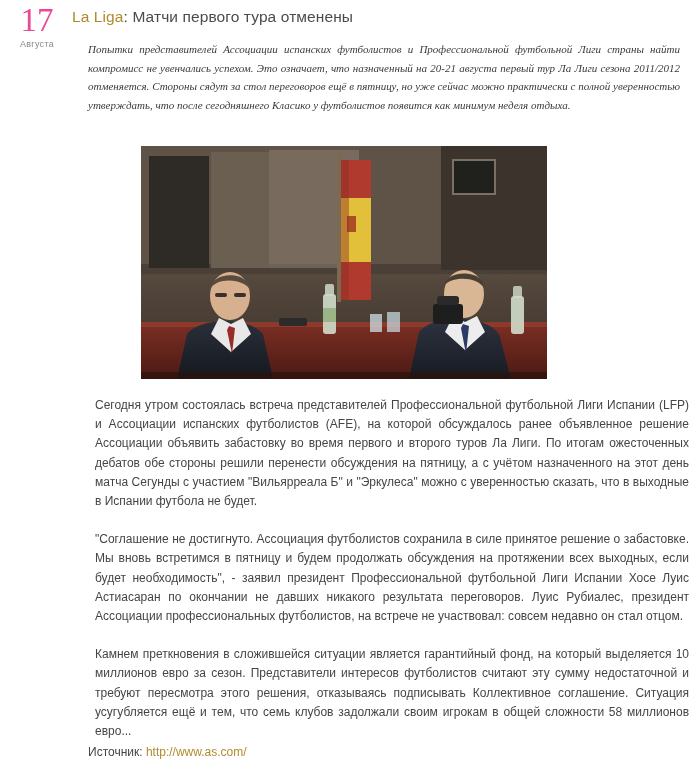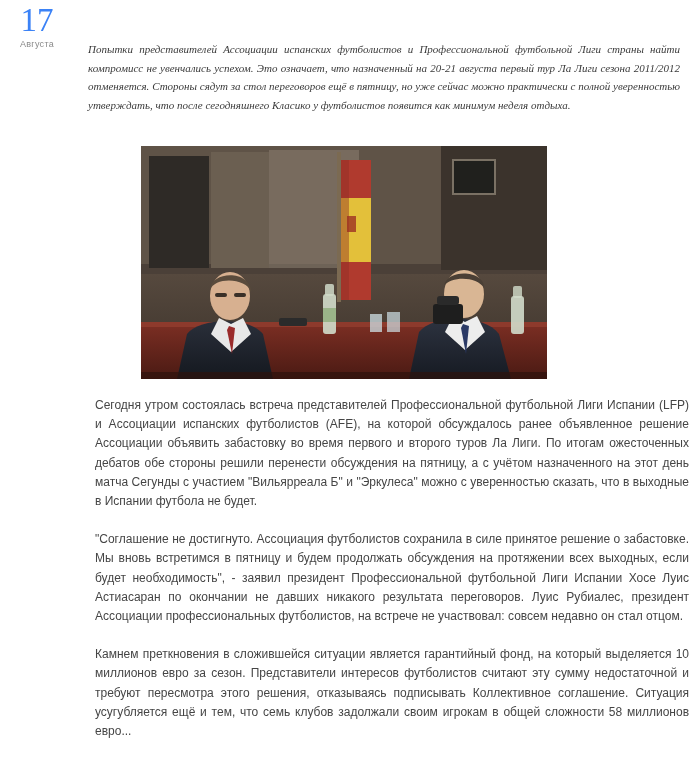--- a/index.html
+++ b/index.html
@@ -26,21 +26,21 @@
     position: absolute;
     left: 8px;
     top: 4px;
     width: 58px;
     text-align: center;
     line-height: 1;
   }
   .date-day {
     font-family: "Liberation Serif", serif;
     font-size: 33px;
-    color: #3b82f6;
+    color: #ec4899;
     letter-spacing: 0px;
     font-weight: normal;
   }
   .date-month {
     margin-top: 3px;
     font-size: 9px;
     color: #8a8a8a;
     letter-spacing: 0.3px;
     text-align: center;
   }
@@ -121,20 +121,23 @@
 </head>
 <body>
 
 <div class="page">
 
   <div class="date-block">
     <div class="date-day">17</div>
     <div class="date-month">Августа</div>
   </div>
 
+  <div class="title">
+    <span class="league">La Liga</span><span>: </span><span>Матчи первого тура отменены</span>
+  </div>
 
   <div class="lead">Попытки представителей Ассоциации испанских футболистов и Профессиональной футбольной Лиги страны найти компромисс не увенчались успехом. Это означает, что назначенный на 20-21 августа первый тур Ла Лиги сезона 2011/2012 отменяется. Стороны сядут за стол переговоров ещё в пятницу, но уже сейчас можно практически с полной уверенностью утверждать, что после сегодняшнего Класико у футболистов появится как минимум неделя отдыха.</div>
 
   <div class="photo-wrap">
     <svg class="photo" viewBox="0 0 406 233" preserveAspectRatio="none">
       <defs>
         <linearGradient id="wallGrad" x1="0" y1="0" x2="0" y2="1">
           <stop offset="0%" stop-color="#6e6255"></stop>
           <stop offset="55%" stop-color="#56493e"></stop>
           <stop offset="100%" stop-color="#3a3129"></stop>
@@ -214,14 +217,17 @@
       <rect x="0" y="226" width="406" height="7" fill="#2e120d" opacity="0.7"></rect>
     </svg>
   </div>
 
   <div class="body-copy">
     <p>Сегодня утром состоялась встреча представителей Профессиональной футбольной Лиги Испании (LFP) и Ассоциации испанских футболистов (AFE), на которой обсуждалось ранее объявленное решение Ассоциации объявить забастовку во время первого и второго туров Ла Лиги. По итогам ожесточенных дебатов обе стороны решили перенести обсуждения на пятницу, а с учётом назначенного на этот день матча Сегунды с участием "Вильярреала Б" и "Эркулеса" можно с уверенностью сказать, что в выходные в Испании футбола не будет.</p>
     <p>"Соглашение не достигнуто. Ассоциация футболистов сохранила в силе принятое решение о забастовке. Мы вновь встретимся в пятницу и будем продолжать обсуждения на протяжении всех выходных, если будет необходимость", - заявил президент Профессиональной футбольной Лиги Испании Хосе Луис Астиасаран по окончании не давших никакого результата переговоров. Луис Рубиалес, президент Ассоциации профессиональных футболистов, на встрече не участвовал: совсем недавно он стал отцом.</p>
     <p>Камнем преткновения в сложившейся ситуации является гарантийный фонд, на который выделяется 10 миллионов евро за сезон. Представители интересов футболистов считают эту сумму недостаточной и требуют пересмотра этого решения, отказываясь подписывать Коллективное соглашение. Ситуация усугубляется ещё и тем, что семь клубов задолжали своим игрокам в общей сложности 58 миллионов евро...</p>
   </div>
 
+  <div class="source">
+    <span>Источник: </span><a href="#">http://www.as.com/</a>
+  </div>
 
 </div>
 
 </body></html>

